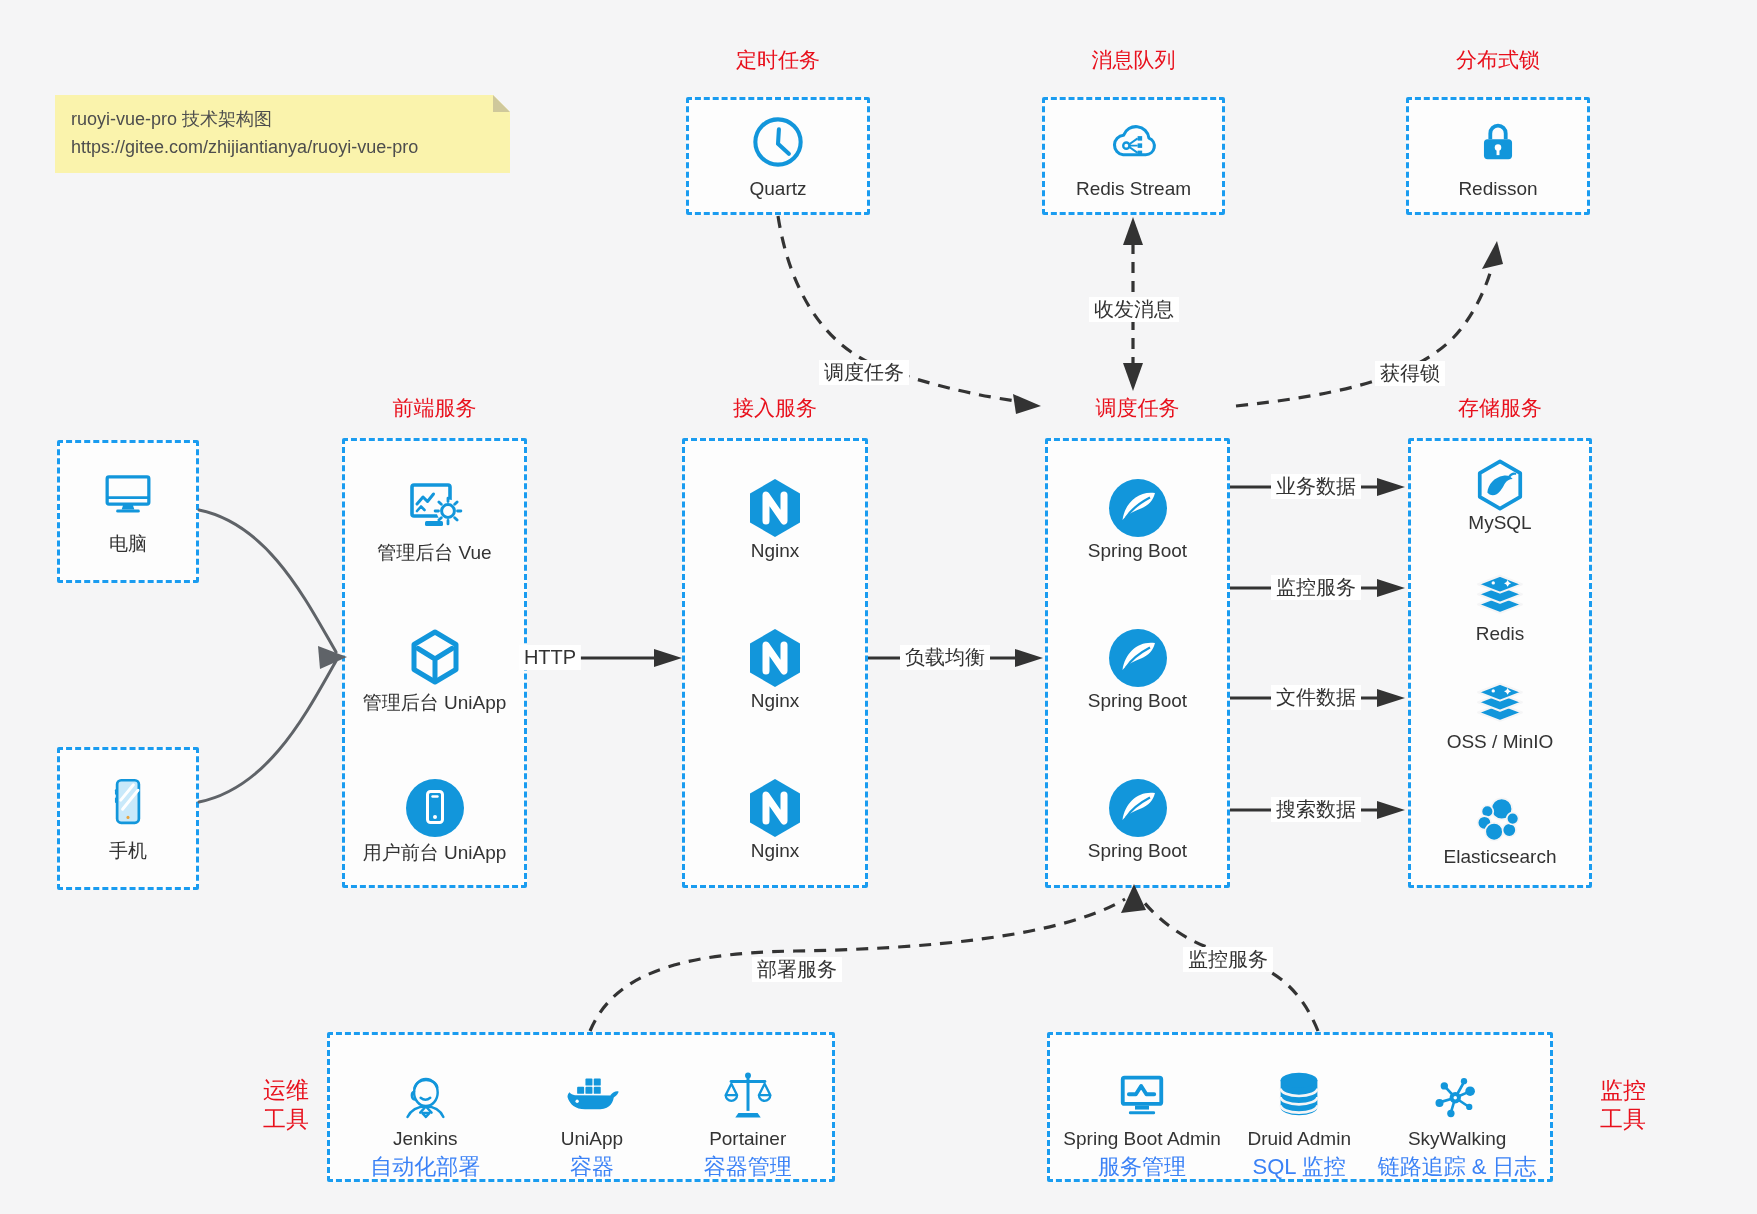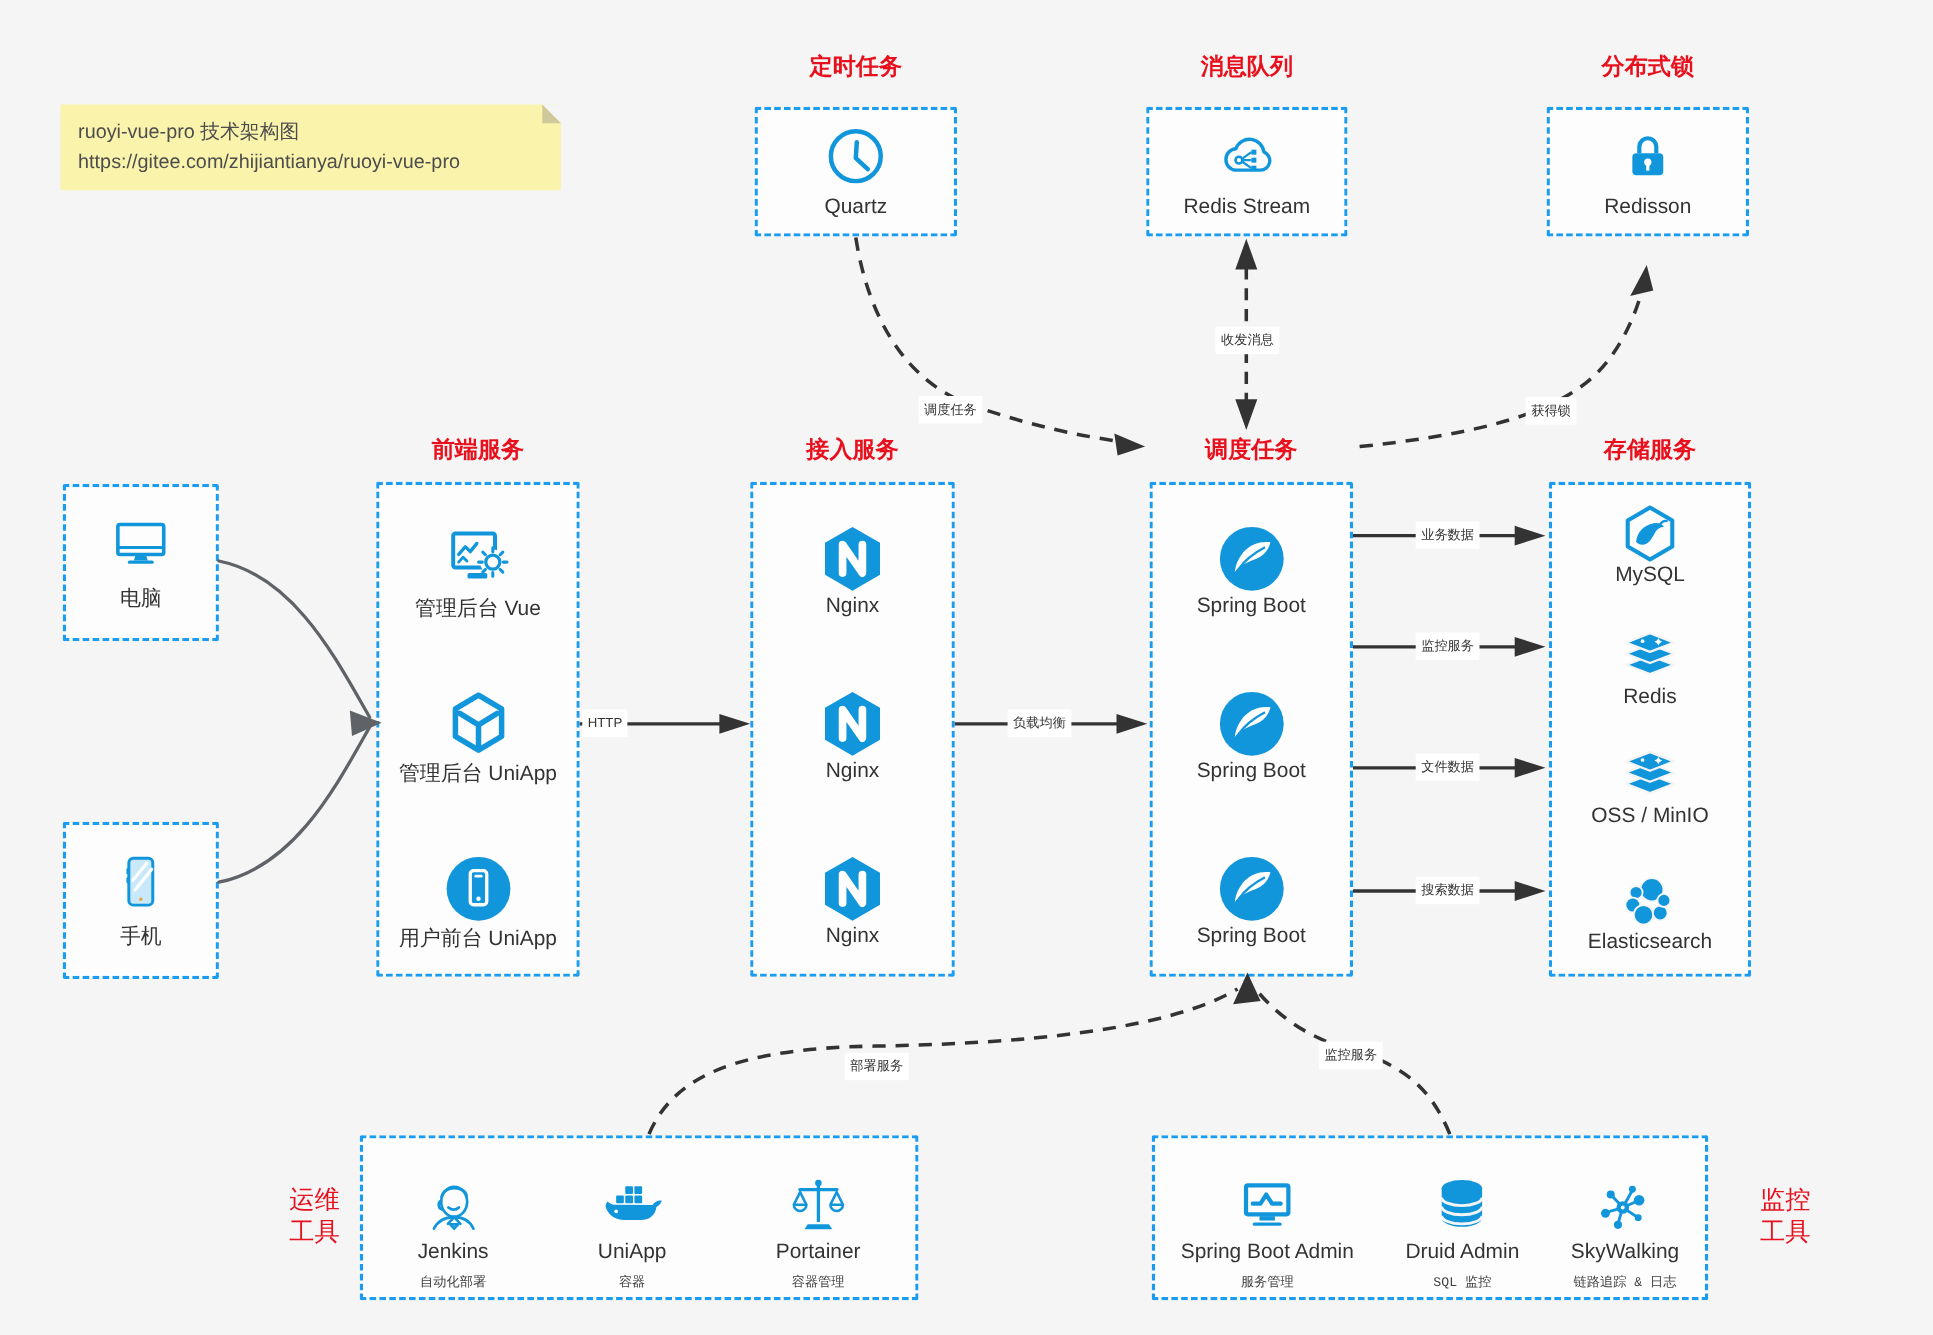--- a/index.html
+++ b/index.html
@@ -1,33 +1,33 @@
 <!DOCTYPE html>
 <html><head>
 <meta charset="utf-8">
 <style>
   html,body{margin:0;padding:0;background:#f5f5f6;font-family:"Liberation Sans","DejaVu Sans",sans-serif;}
   .canvas{position:relative;width:1757px;height:1214px;background:#f5f5f6;overflow:hidden;}
   .wires{position:absolute;left:0;top:0;z-index:3;pointer-events:none;}
   .box{position:absolute;border:3px dashed #1a9cf0;background:#fdfdfd;border-radius:2px;box-sizing:border-box;z-index:2;}
-  .gtitle{position:absolute;color:#e8101c;font-weight:bold;font-size:21px;text-align:center;z-index:4;white-space:nowrap;}
+  .gtitle{position:absolute;color:#e8101c;font-weight:normal;font-size:21px;text-align:center;z-index:4;white-space:nowrap;}
   .side-label{position:absolute;color:#e8101c;font-weight:normal;font-size:23px;line-height:1.28;text-align:center;z-index:4;}
   .titem{width:100%;height:100%;display:flex;flex-direction:column;align-items:center;justify-content:center;gap:7px;}
   .col-item{position:absolute;left:0;right:0;display:flex;flex-direction:column;align-items:center;gap:0;}
   .ic{width:58px;height:58px;display:block;}
   .col-item .ic{width:64px;height:64px;}
   .col-item.sm .ic{width:54px;height:54px;}
   .ic svg{width:100%;height:100%;display:block;}
   .ilabel{font-size:19px;color:#333;white-space:nowrap;}
   .brow{display:flex;justify-content:space-around;align-items:flex-end;padding-top:13px;height:100%;box-sizing:border-box;}
   .bitem{display:flex;flex-direction:column;align-items:center;gap:2px;}
   .bitem .ic{width:56px;height:56px;}
   .bname{font-size:19px;color:#333;white-space:nowrap;line-height:26px;}
-  .bdesc{font-size:12px;color:#404040;white-space:nowrap;line-height:25px;font-family:Liberation Mono, monospace;}
-  .elabel{position:absolute;transform:translateX(-50%);background:#ffffff;font-size:12px;color:#333;
+  .bdesc{font-size:22px;color:#3b82f6;white-space:nowrap;line-height:25px;}
+  .elabel{position:absolute;transform:translateX(-50%);background:#ffffff;font-size:20px;color:#333;
           text-align:center;line-height:25px;padding:0 5px;z-index:5;white-space:nowrap;}
   .note{position:absolute;left:55px;top:95px;width:455px;box-sizing:border-box;background:#faf3ac;
         padding:11px 16px;font-size:18px;line-height:1.55;color:#4d4d4d;z-index:4;}
   .note::before{content:"";position:absolute;top:0;right:0;border-top:17px solid #f5f5f6;border-left:17px solid transparent;}
   .note::after{content:"";position:absolute;top:0;right:0;border-bottom:17px solid #cfc89b;border-right:17px solid transparent;}
   .note div{white-space:nowrap;}
   .hidden-defs{position:absolute;width:0;height:0;overflow:hidden;}
 </style>
 </head>
 <body>

